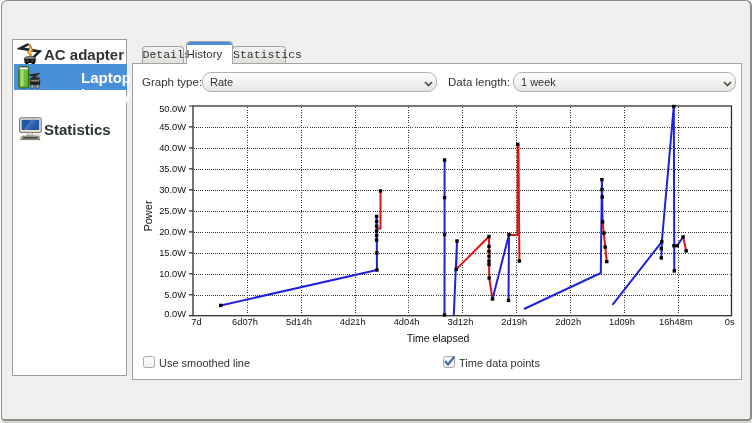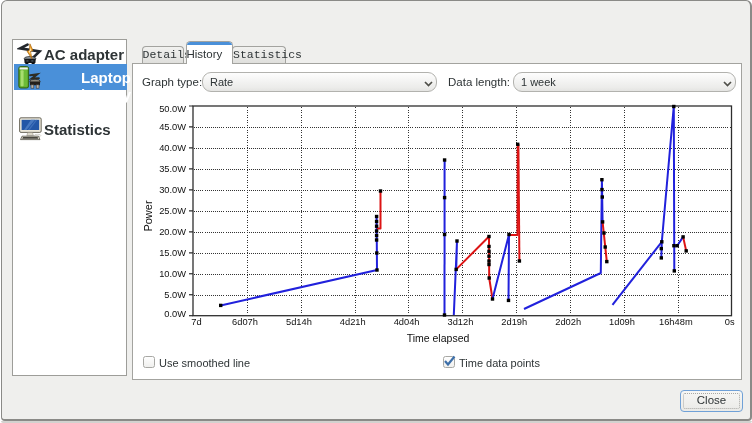--- a/index.html
+++ b/index.html
@@ -252,15 +252,14 @@
 
   <div class="cb" style="left:141px;"></div>
   <div class="cbl" style="left:157px;text-align:center;">Use smoothed line</div>
   <div class="cb" style="left:441px;">
     <svg width="14" height="13" viewBox="0 0 14 13" style="position:absolute;left:-1px;top:-2px;">
       <path d="M2 6 L5 9.5 L11.5 1.5" fill="none" stroke="#3d6fa8" stroke-width="2.2"></path>
     </svg>
   </div>
   <div class="cbl" style="left:457px;">Time data points</div>
 
-  <div id="closebtn"><div class="dash"></div>Close</div>
   </div>
 <div id="understrip"></div>
 
 </body></html>

